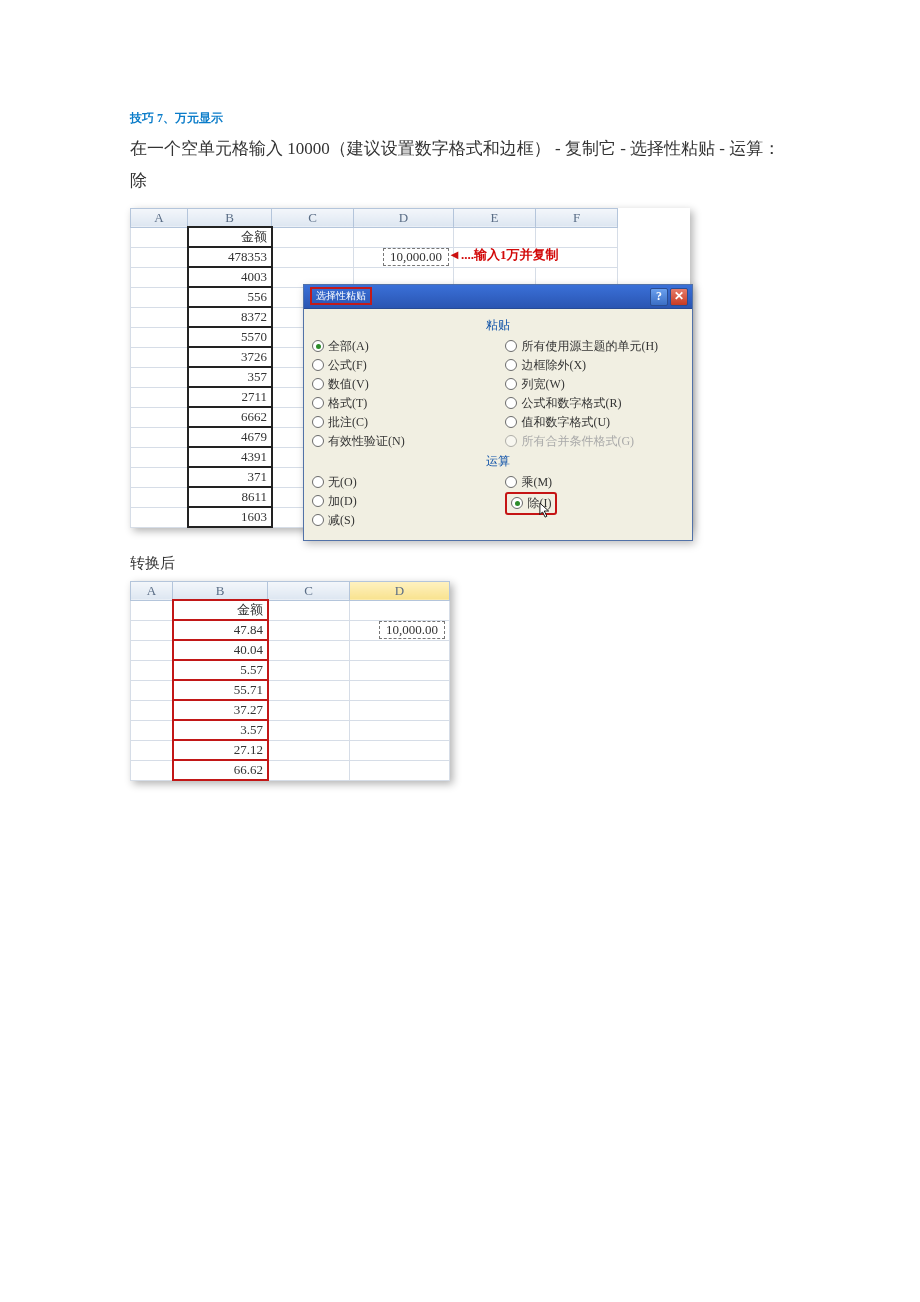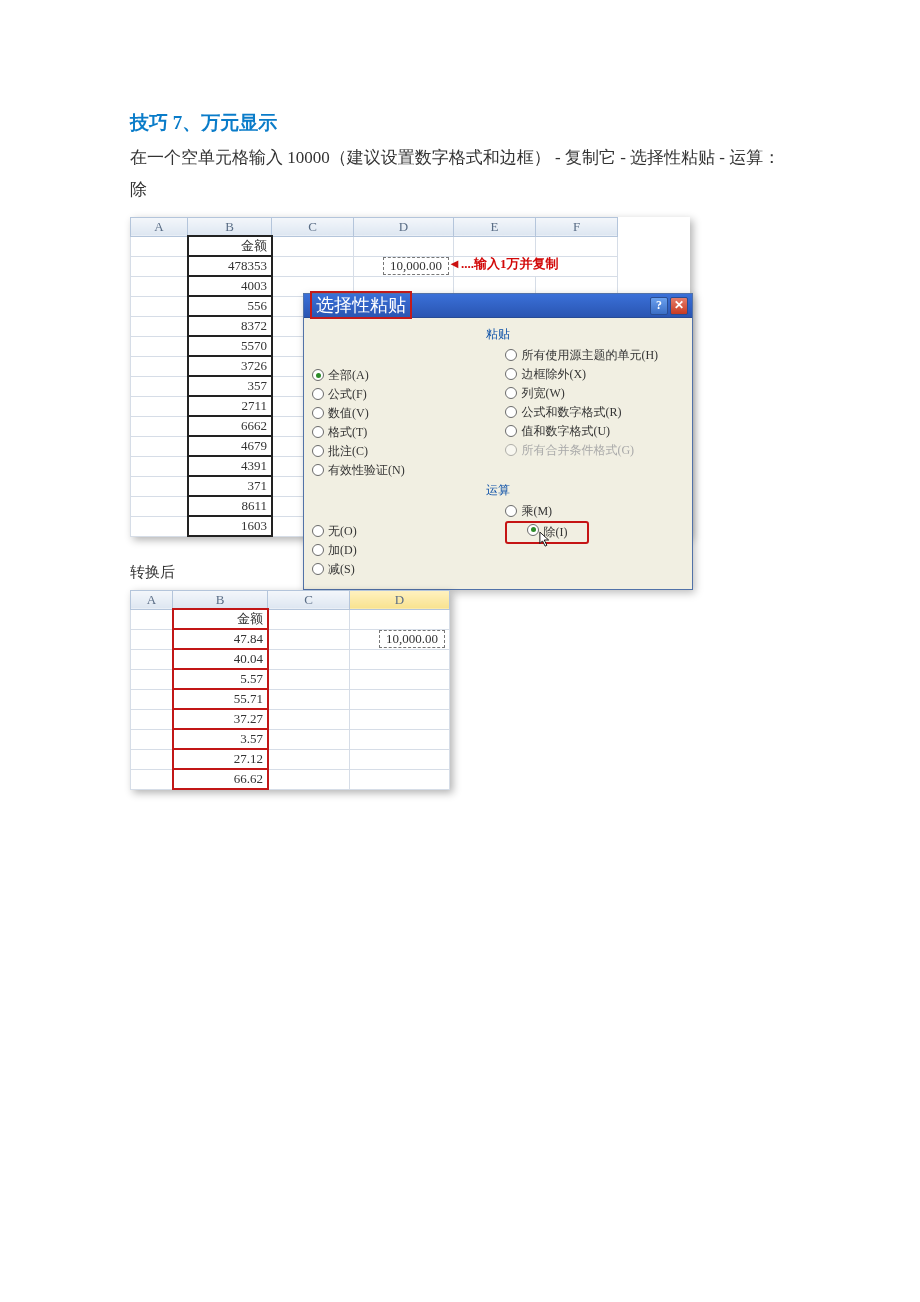--- a/index.html
+++ b/index.html
@@ -8,21 +8,21 @@
     font-size: 15px;
     color: #333;
     background: #fff;
     margin: 0;
     padding: 110px 130px 40px 130px;
     width: 920px;
   }
   .tip-title {
     color: #0a7cc9;
     font-weight: bold;
-    font-size: 19px;
+    font-size: 12px;
     margin: 0 0 6px 0;
   }
   .body-text { line-height: 1.9; margin: 0 0 10px 0; font-size: 17px; }
   .shot-wrap { position: relative; display: inline-block; box-shadow: 3px 3px 8px rgba(0,0,0,.3); background:#fff;}
   .sheet { border-collapse: collapse; background: #fff; font-family: "SimSun", serif; font-size: 13px; }
   .sheet th { background: linear-gradient(#f4f7fb,#dde6f1); border:1px solid #b4c5db; color:#5a6d86; font-weight: normal; padding: 1px 0; }
   .sheet td { border:1px solid #d6dde7; height:20px; padding:0 4px; }
   .col-A { width:57px; } .col-B { width:84px;} .col-C{width:82px;} .col-D{width:100px;} .col-E{width:82px;} .col-F{width:82px;}
   .val { text-align:right; font-family:"SimSun", serif; }
   .val-hdr { text-align:right; font-weight: normal;}
@@ -36,38 +36,38 @@
     background:#f1efe2; border:1px solid #5272a8;
     font-family: "SimSun", serif; font-size:12px;
     box-shadow: 2px 3px 8px rgba(0,0,0,.25);
   }
   .dlg-titlebar {
     height:24px;
     background: linear-gradient(#3a70d8,#2a55b2);
     color:#fff; display:flex; align-items:center; padding:0 6px;
     border-bottom:1px solid #274b95;
   }
-  .dlg-title-box { border:2px solid #c21a1a; padding:0 4px; font-size:18px;}
+  .dlg-title-box { border:2px solid #c21a1a; padding:0 4px; font-size:10px;}
   .dlg-icons { position:absolute; right:4px; top:3px; display:flex; gap:2px;}
   .dlg-btn-help, .dlg-btn-close {
     width:18px; height:18px; border:1px solid #2a4d92; border-radius:2px;
     display:flex; align-items:center; justify-content:center; font-size:12px;
     color:#fff; font-weight:bold;
   }
   .dlg-btn-help { background:linear-gradient(#6aa0ee,#3b6ec5);}
   .dlg-btn-close { background:linear-gradient(#e57c6a,#c83b22);}
   .dlg-body { padding:6px 8px 10px 8px; }
   .grp-label { color:#0a4fa7; margin:2px 0 3px 0;text-align:center;}
   .row2 { display:flex; }
-  .colL { width:52%;margin-top:20px; } .colR { width:48%; }
+  .colL { width:52%; } .colR { width:48%; }
   .radio-line { display:flex; align-items:center; gap:4px; padding:1px 0; }
   .radio { width:12px; height:12px; border:1px solid #6b6b6b; border-radius:50%; background:#fff; display:inline-block; position:relative;}
   .radio.checked::after{content:"";position:absolute;left:2.5px;top:2.5px;width:5px;height:5px;border-radius:50%;background:#2d8c2a;}
   .disabled { color:#a9a9a9; }
-  .hl-red { border:2px solid #c51414; border-radius:3px; padding:1px 20px; display:inline-flex; gap:4px;}
+  .hl-red { border:2px solid #c51414; border-radius:3px; padding:1px 4px; display:inline-flex; align-items:center; gap:4px;}
   .cursor {position:absolute; width:14px; height:18px;}
   
   .sheet2 th.colA2{width:42px;} .sheet2 th.colB2{width:95px;} .sheet2 th.colC2{width:82px;} .sheet2 th.colD2{width:100px;}
   .red-col-outline { outline:2px solid #c21717; outline-offset:-1px; }
   .after-label{ margin: 22px 0 8px 0; font-size:15px;font-family:Liberation Serif, serif;}
   .shot2-wrap{ display:inline-block; box-shadow: 3px 3px 8px rgba(0,0,0,.3); background:#fff; position:relative;}
   .yellow-head { background:linear-gradient(#fff2c1,#f8e28f)!important;}
 </style>
 </head>
 <body>

